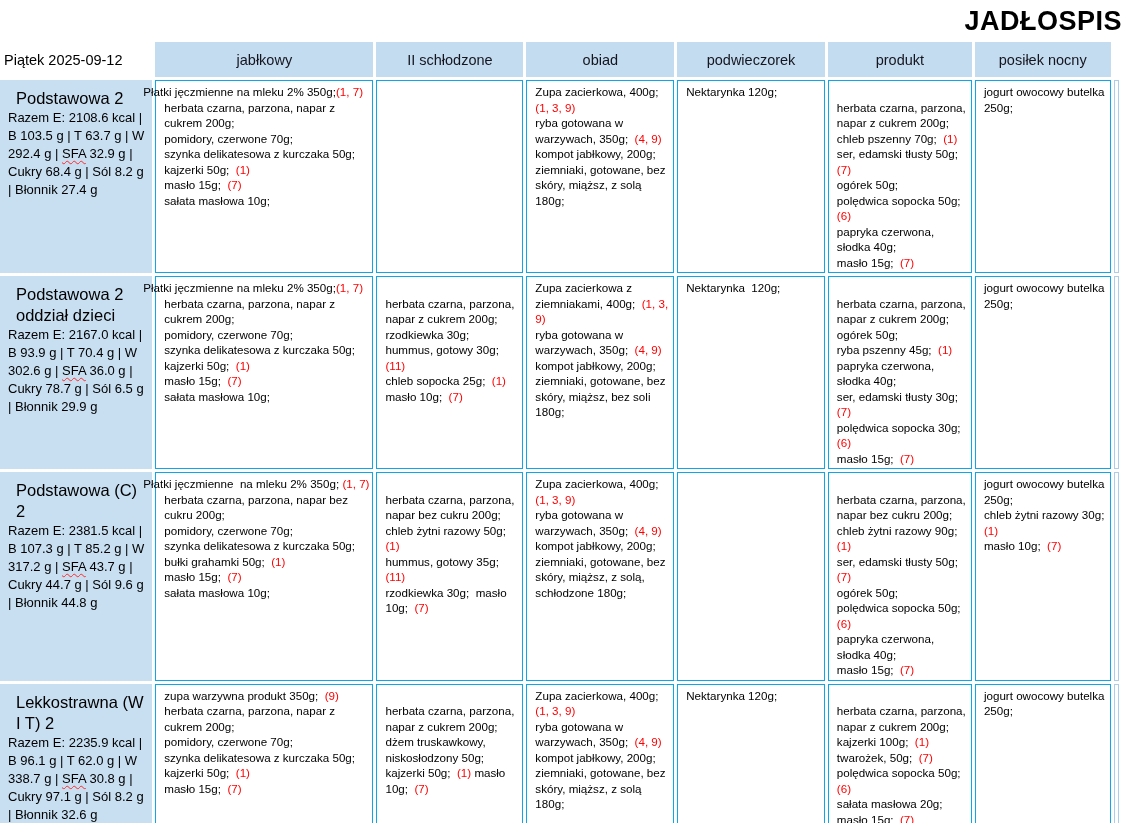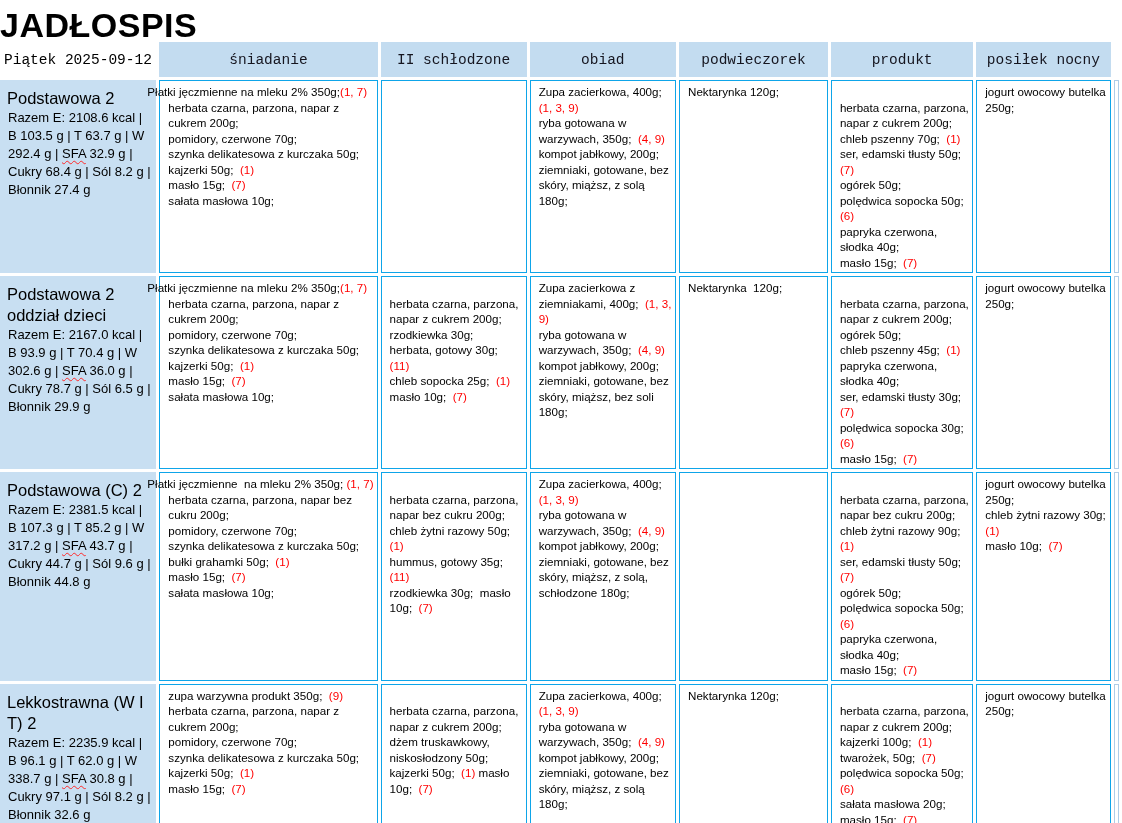--- a/index.html
+++ b/index.html
@@ -1,21 +1,21 @@
 <!DOCTYPE html>
 <html><head>
 <meta charset="utf-8">
 <style>
   html,body { margin:0; padding:0; background:#fff; }
   body {
     width:1122px; height:823px; overflow:hidden;
     font-family:"Liberation Sans", sans-serif; color:#000;
   }
   .title {
-    text-align:left; font-size:34px; font-weight:600; letter-spacing:0.5px;
+    text-align:right; font-size:27px; font-weight:600; letter-spacing:0.5px;
     padding-top:6px; height:40px; box-sizing:border-box;
   }
   table.menu {
     border-collapse:separate; border-spacing:3px 3px; table-layout:fixed;
     margin-left:-3px; margin-top:-1px;
   }
   table.menu th, table.menu td { box-sizing:border-box; }
   th.datehead {
     background:#fff; text-align:left; font-weight:400; font-size:14.5px;
     vertical-align:middle; padding-left:4px; white-space:nowrap;
@@ -23,36 +23,36 @@
   th.colhead {
     background:#c3dcf0; font-weight:400; font-size:14.5px; color:#15151f;
     vertical-align:middle; text-align:center; height:34px;
   }
   th.edgehead { background:transparent; }
   tr.bodyrow th.rowlabel {
     background:#c8dff2; vertical-align:top; text-align:left; font-weight:400;
     padding:0;
   }
   .labelwrap { display:flex; flex-direction:column; justify-content:space-between; height:100%; }
-  .diet-name { font-size:16.5px; padding:8px 4px 0 7px; line-height:21px; }
+  .diet-name { font-size:16.5px; padding:8px 4px 0 16px; line-height:21px; }
   .summary { font-size:13px; line-height:18px; padding:0 4px 8px 8px; }
   td.meal {
     background:#fff; border:1px solid #0ea5e9; vertical-align:top;
     padding:3px 3px 2px 8px; font-size:11.6px; line-height:15.5px;
   }
   td.edge { background:#fff; border:1px solid #aecde8; padding:0; }
   .para { white-space:pre-wrap; }
   .para.hang { white-space:pre; text-indent:-21px; position:relative; z-index:2; overflow:visible; }
   .para.blank { min-height:15.5px; }
   .red { color:#ff0000; }
   .sq {
     text-decoration:underline; text-decoration-style:wavy;
     text-decoration-color:#ff2a2a; text-decoration-thickness:1px; text-underline-offset:2px;
   }
-  tr.headrow { height:35px;font-family:Liberation Mono, monospace; }
+  tr.headrow { height:35px; }
   tr.r0 { height:171px; } tr.r1 { height:170px; } tr.r2 { height:166px;margin-top:16px; } tr.r3 { height:178px; }
 </style>
 </head>
 <body>
 
 <div class="title">JADŁOSPIS</div>
 
 <table class="menu">
   <colgroup>
     <col style="width:157px">
@@ -61,21 +61,21 @@
     <col style="width:159px">
       <col style="width:157px">
       <col style="width:157px">
     <col style="width:148px">
       <col style="width:6px">
   </colgroup>
   <thead>
     <tr class="headrow">
       <th class="datehead">Piątek 2025-09-12</th>
 
-      <th class="colhead">śniadanie</th>
+      <th class="colhead">jabłkowy</th>
         <th class="colhead">II schłodzone</th>
         <th class="colhead">obiad</th>
         <th class="colhead">podwieczorek</th>
         <th class="colhead">produkt</th>
         <th class="colhead">posiłek nocny</th>
         <th class="edgehead"></th>
     </tr>
   </thead>
   <tbody id="menu-body">
       <tr class="bodyrow r0">
@@ -129,37 +129,37 @@
           <div class="para hang"><span>Płatki jęczmienne na mleku 2% 350g;</span><span class="red">(1, 7)</span></div>
           <div class="para"><span>herbata czarna, parzona, napar z cukrem 200g;</span></div>
           <div class="para"><span>pomidory, czerwone 70g;</span></div>
           <div class="para"><span>szynka delikatesowa z kurczaka 50g;  kajzerki 50g;  </span><span class="red">(1)</span></div>
           <div class="para"><span>masło 15g;  </span><span class="red">(7)</span></div>
           <div class="para"><span>sałata masłowa 10g;</span></div>
         </td>
         <td class="meal">
           <div class="para blank"></div>
           <div class="para"><span>herbata czarna, parzona, napar z cukrem 200g;  rzodkiewka 30g;</span></div>
-          <div class="para"><span>herbata, gotowy 30g;  </span><span class="red">(11)</span></div>
+          <div class="para"><span>hummus, gotowy 30g;  </span><span class="red">(11)</span></div>
           <div class="para"><span>chleb sopocka 25g;  </span><span class="red">(1)</span></div>
           <div class="para"><span>masło 10g;  </span><span class="red">(7)</span></div>
         </td>
         <td class="meal">
           <div class="para"><span>Zupa zacierkowa z ziemniakami, 400g;  </span><span class="red">(1, 3, 9)</span></div>
           <div class="para"><span>ryba gotowana w warzywach, 350g;  </span><span class="red">(4, 9)</span></div>
           <div class="para"><span>kompot jabłkowy, 200g;</span></div>
           <div class="para"><span>ziemniaki, gotowane, bez skóry, miąższ, bez soli  180g;</span></div>
         </td>
         <td class="meal">
           <div class="para"><span>Nektarynka  120g;</span></div>
         </td>
         <td class="meal">
           <div class="para blank"></div>
           <div class="para"><span>herbata czarna, parzona, napar z cukrem 200g;  ogórek 50g;</span></div>
-          <div class="para"><span>chleb pszenny 45g;  </span><span class="red">(1)</span></div>
+          <div class="para"><span>ryba pszenny 45g;  </span><span class="red">(1)</span></div>
           <div class="para"><span>papryka czerwona, słodka 40g;</span></div>
           <div class="para"><span>ser, edamski tłusty 30g;  </span><span class="red">(7)</span></div>
           <div class="para"><span>polędwica sopocka 30g;  </span><span class="red">(6)</span></div>
           <div class="para"><span>masło 15g;  </span><span class="red">(7)</span></div>
         </td>
         <td class="meal">
           <div class="para"><span>jogurt owocowy butelka 250g;</span></div>
         </td>
         <td class="edge"></td>
       </tr>

